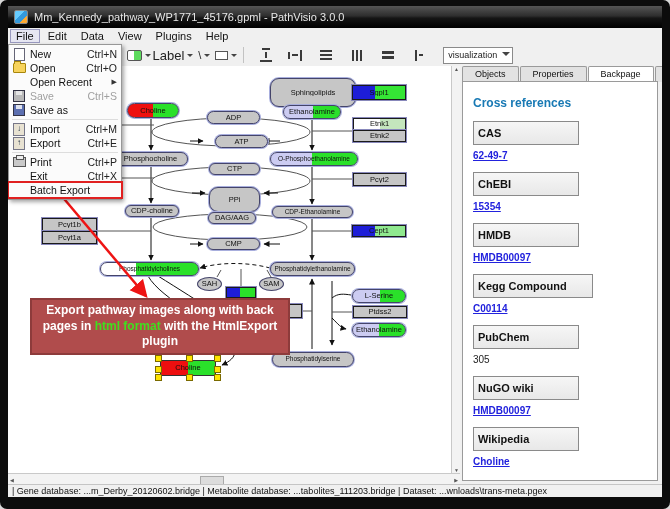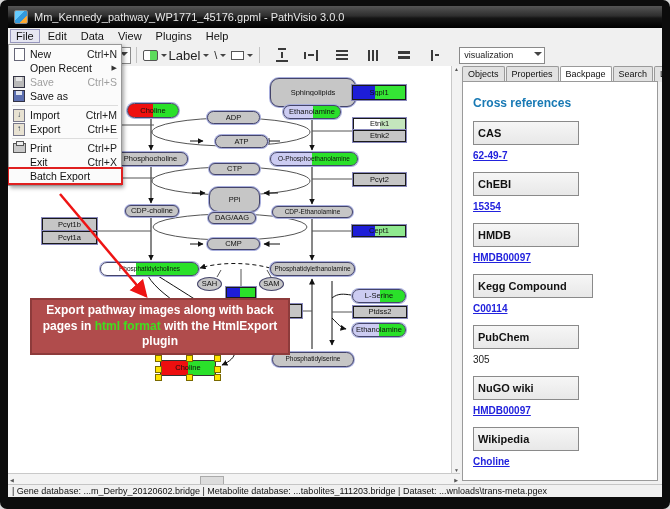--- a/index.html
+++ b/index.html
@@ -15,21 +15,21 @@
   
   .menubar{position:absolute;left:0;top:0;width:654px;height:16px;background:#f0f0f0;border-bottom:1px solid #d5d5d5;
     display:flex;align-items:center;font-size:11px;color:#111;}
   .menubar .mitem{padding:1px 6px;margin-left:2px;}
   .menubar .mitem.active{border:1px solid #9a9ac0;background:#e6e6f2;padding:0 5px;}
   
   .toolbar{position:absolute;left:0;top:16px;width:654px;height:22px;background:#f0f0f0;border-bottom:1px solid #cfcfcf;
     display:flex;align-items:center;font-size:10px;color:#222;}
   .zoomlbl{font-size:9px;margin:0 3px 0 6px;}
   .combo{position:relative;background:#fff;border:1px solid #8a8a8a;height:15px;display:flex;align-items:center;
-    font-size:10px;padding:0 16px 0 4px;}
+    font-size:10px;padding:0 0 0 4px;}
   .combo .caret{position:absolute;right:2px;top:4px;width:0;height:0;border:4px solid transparent;border-top-color:#444;}
   .tsep{width:1px;height:16px;background:#c2c2c2;margin:0 5px;}
   .tbtn{height:18px;min-width:18px;display:flex;align-items:center;justify-content:center;margin:0 1px;position:relative;}
   .dd{width:0;height:0;border:3px solid transparent;border-top-color:#444;margin-left:3px;margin-top:3px;}
   .mini-node{width:13px;height:9px;border:1px solid #555;border-radius:2px;
     background:linear-gradient(to right,#fff 0 50%,#5ddb5d 50% 100%);}
   .mini-shape{width:11px;height:7px;border:1px solid #555;background:#fff;}
   .barset{display:flex;flex-direction:column;gap:2px;align-items:center;}
   .bh{width:12px;height:2px;background:#3a3a3a;}
   .bh.s{width:8px;}
@@ -41,21 +41,21 @@
   .vscroll{position:absolute;left:443px;top:38px;width:9px;height:407px;background:#f3f3f3;border-left:1px solid #c9c9c9;
     display:flex;flex-direction:column;justify-content:space-between;align-items:center;font-size:5px;color:#555;}
   .hscroll{position:absolute;left:0;top:445px;width:452px;height:11px;background:#f3f3f3;border-top:1px solid #c9c9c9;
     display:flex;align-items:center;font-size:5px;color:#555;}
   .hthumb{position:absolute;left:192px;top:2px;width:22px;height:7px;background:#dcdcdc;border:1px solid #aaa;}
   .statusbar{position:absolute;left:0;top:456px;width:654px;height:13px;background:#f0f0f0;border-top:1px solid #c5c5c5;
     font-size:9px;color:#111;display:flex;align-items:center;padding-left:4px;box-sizing:border-box;white-space:nowrap;overflow:hidden;}
   
   .sidebar{position:absolute;left:452px;top:38px;width:202px;height:418px;background:#f0f0f0;}
   .tabs{position:absolute;left:2px;top:0;display:flex;font-size:9px;color:#111;}
-  .tab{border:1px solid #9a9a9a;border-bottom:none;background:#e2e2e2;padding:2px 5px;border-radius:2px 2px 0 0;margin-right:1px;}
+  .tab{border:1px solid #9a9a9a;border-bottom:none;background:#e2e2e2;padding:2px 12px;border-radius:2px 2px 0 0;margin-right:1px;}
   .tab.active{background:#fff;position:relative;top:0;padding-bottom:3px;}
   .sbcontent{position:absolute;left:2px;top:15px;width:196px;height:400px;background:#fff;border:1px solid #9a9a9a;
     overflow:hidden;padding:8px 0 0 10px;box-sizing:border-box;}
   .xrefhead{color:#1879b4;font-weight:bold;font-size:12px;margin:6px 0 10px 0;}
   .secbox{border:1px solid #8a8a8a;background:linear-gradient(#f6f6f6,#e8e8e8);font-weight:bold;font-size:11px;color:#111;
     width:96px;padding:5px 4px;margin-top:11px;}
   .secbox.wide{width:110px;}
   .secval{font-size:10px;margin-top:5px;font-weight:bold;}
   .link{color:#2222dd;text-decoration:underline;}
   .plain{color:#222;font-weight:normal;}
@@ -408,20 +408,27 @@
 
     <div class="filemenu">
       <div class="fmrow">
         <div class="fmicon">
             <div class="mi-page"></div>
           </div>
         <span class="fmlabel">New</span>
         <span class="fmsc">Ctrl+N</span>
       </div>
       <div class="fmrow">
+        <div class="fmicon">
+            <div class="mi-folder"></div>
+          </div>
+        <span class="fmlabel">Open</span>
+        <span class="fmsc">Ctrl+O</span>
+      </div>
+      <div class="fmrow">
         <div class="fmicon"></div>
         <span class="fmlabel">Open Recent</span>
         <span class="subarrow">▶</span>
       </div>
       <div class="fmrow disabled">
         <div class="fmicon">
             <div class="mi-save gray"></div>
           </div>
         <span class="fmlabel">Save</span>
         <span class="fmsc">Ctrl+S</span>

